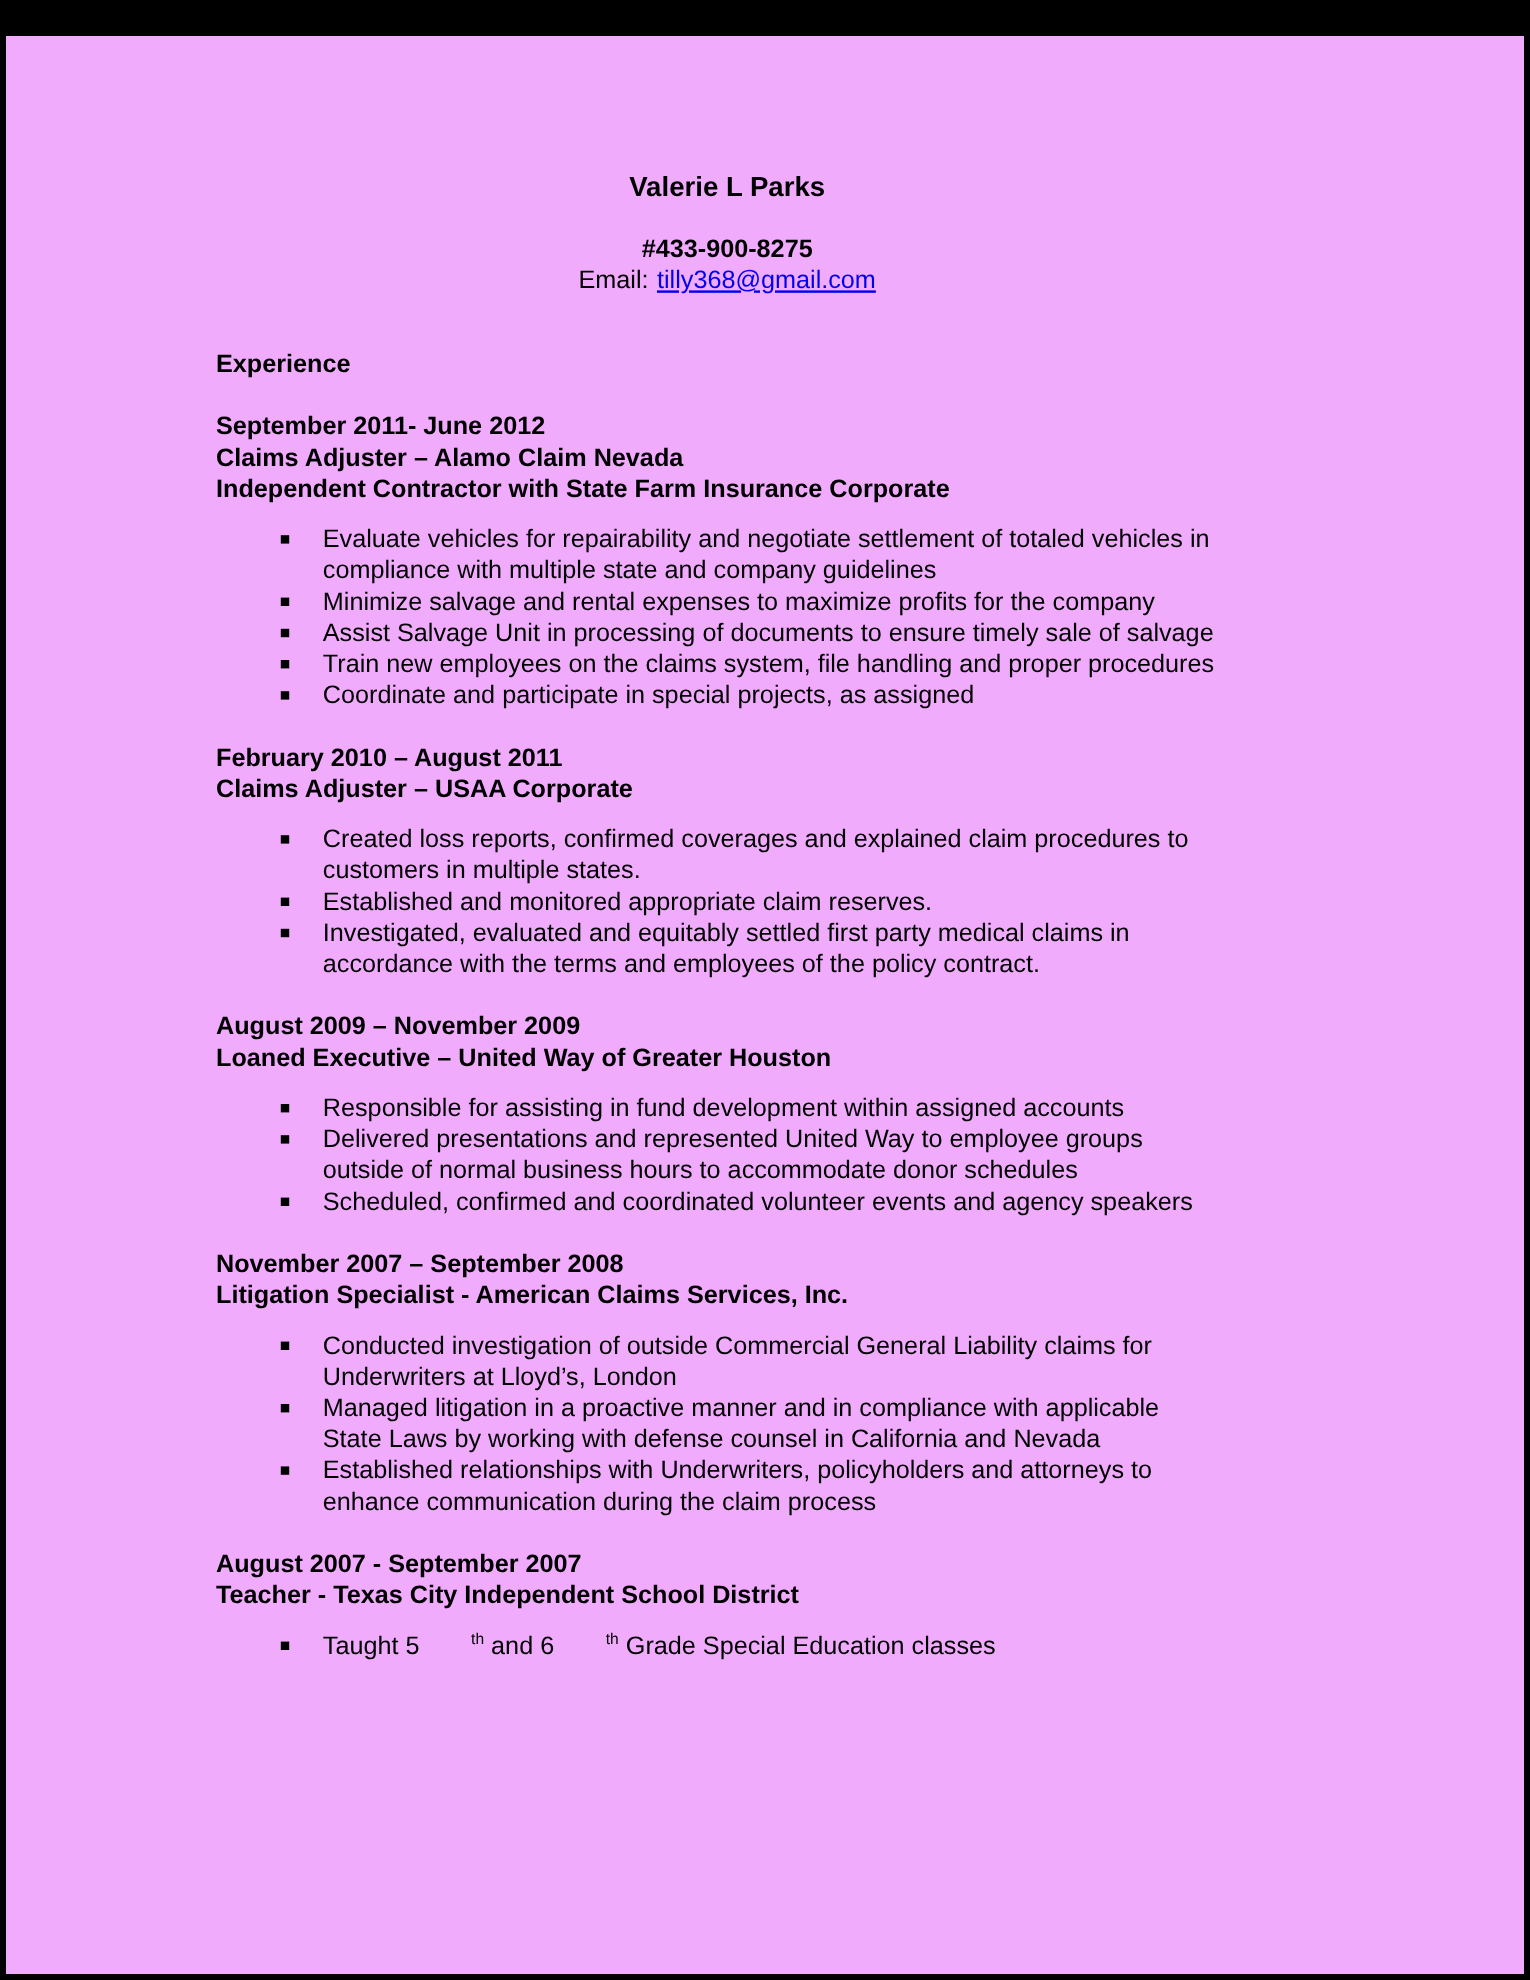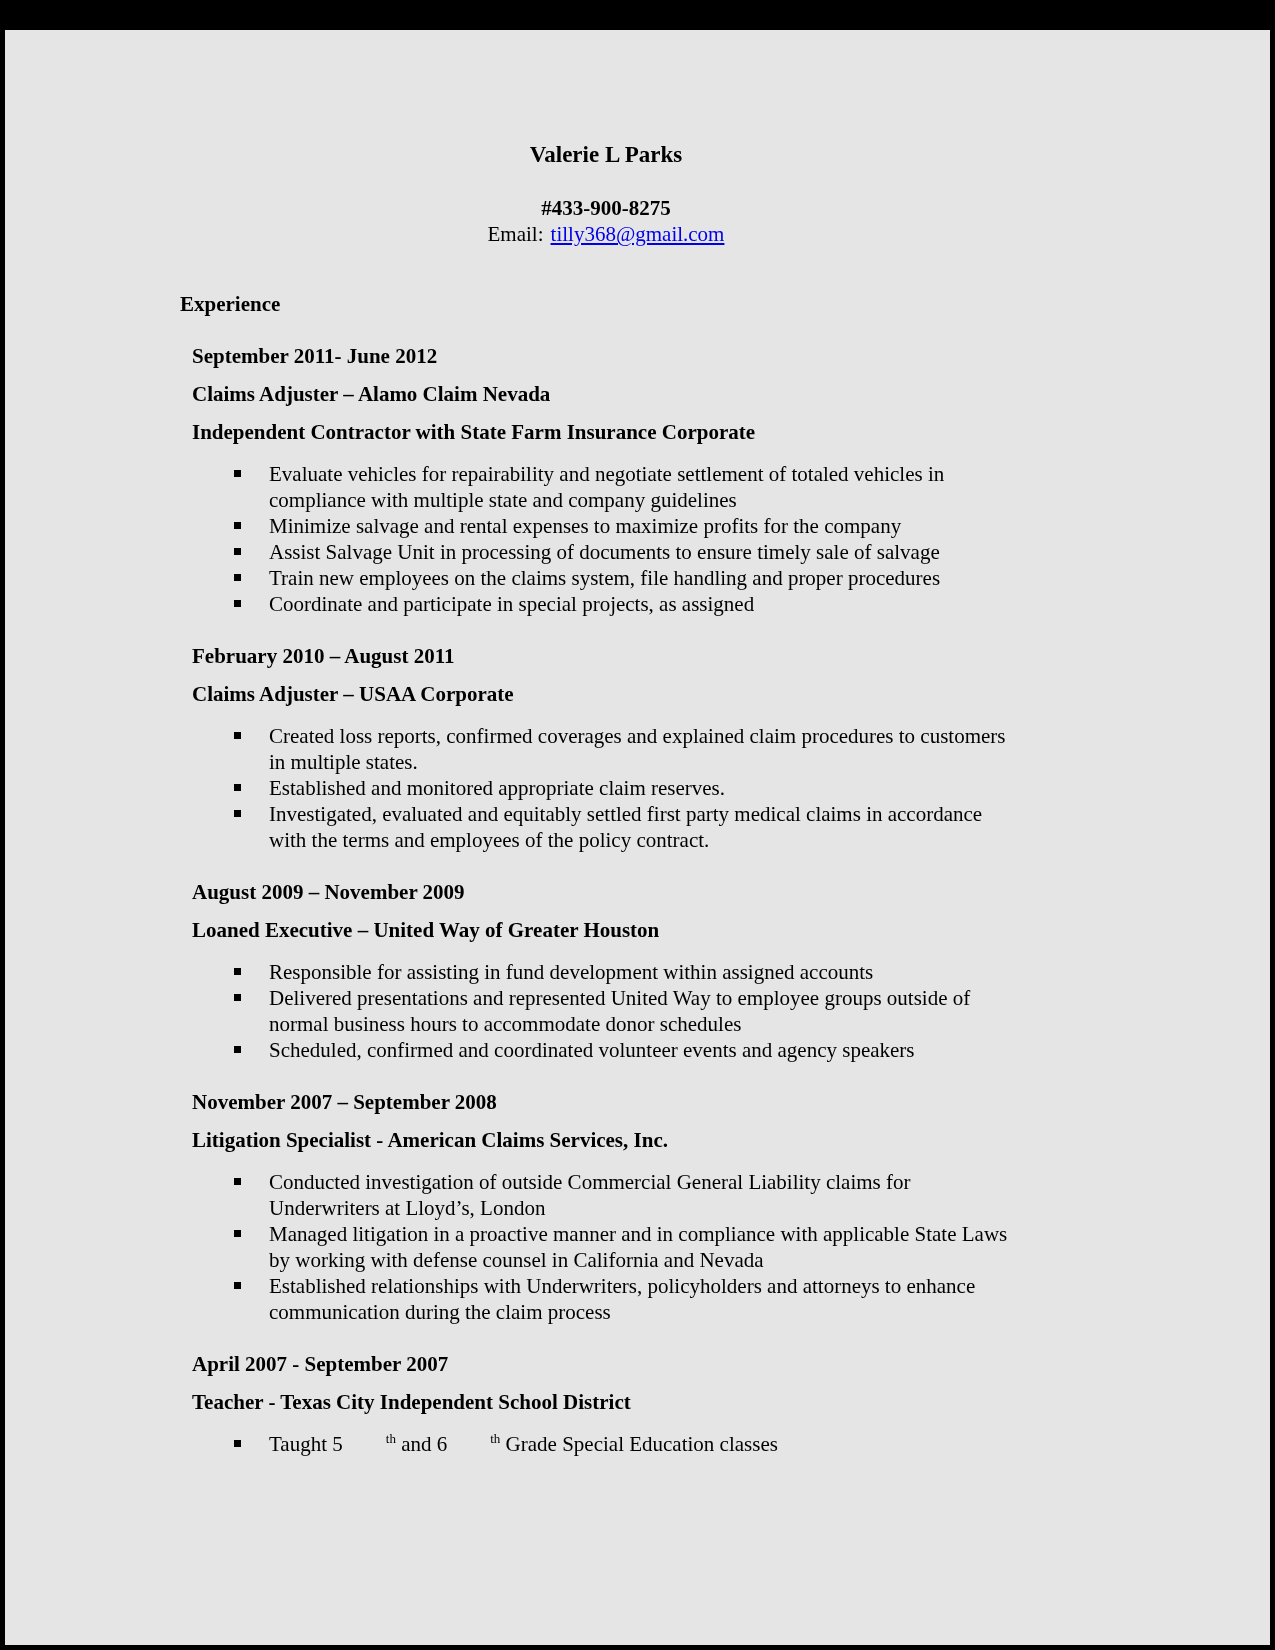--- a/index.html
+++ b/index.html
@@ -5,25 +5,25 @@
   html, body {
     margin: 0;
     padding: 0;
     background: #ffffff;
   }
   .page {
     position: relative;
     width: 1275px;
     height: 1650px;
     box-sizing: border-box;
-    background: #e5e5e5;
+    background: #f0abfc;
     border: 5px solid #000000;
     border-top-width: 30px;
     overflow: hidden;
-    font-family: Liberation Serif, serif;
+    font-family: Liberation Sans, sans-serif;
     color: #000000;
   }
   .content {
     margin-left: 175px; 
     width: 852px;
     padding-top: 112px;
   }
   .resume-header {
     text-align: center;
   }
@@ -55,21 +55,21 @@
     margin: 44px 0 0 0;
   }
   .job {
     margin-top: 26px;
   }
   .job-dates,
   .job-title {
     font-size: 21px;
     font-weight: bold;
     line-height: 26px;
-    margin: 12px;
+    margin: 0;
   }
   ul.bullets {
     list-style: none;
     margin: 16px;
     padding: 0;
   }
   ul.bullets li {
     position: relative;
     padding-left: 73px;
     font-size: 21px;
@@ -143,21 +143,21 @@
         <p class="job-dates">November 2007 – September 2008</p>
         <p class="job-title">Litigation Specialist - American Claims Services, Inc.</p>
         <ul class="bullets">
           <li>Conducted investigation of outside Commercial General Liability claims for Underwriters at Lloyd’s, London</li>
           <li>Managed litigation in a proactive manner and in compliance with applicable State Laws by working with defense counsel in California and Nevada</li>
           <li>Established relationships with Underwriters, policyholders and attorneys to enhance communication during the claim process</li>
         </ul>
       </section>
 
       <section class="job">
-        <p class="job-dates">April 2007 - September 2007</p>
+        <p class="job-dates">August 2007 - September 2007</p>
         <p class="job-title">Teacher - Texas City Independent School District</p>
         <ul class="bullets">
           <li><span>Taught 5</span><sup>th</sup><span> and 6</span><sup>th</sup><span> Grade Special Education classes</span></li>
         </ul>
       </section>
     </main>
 
   </div>
 </div>
 

